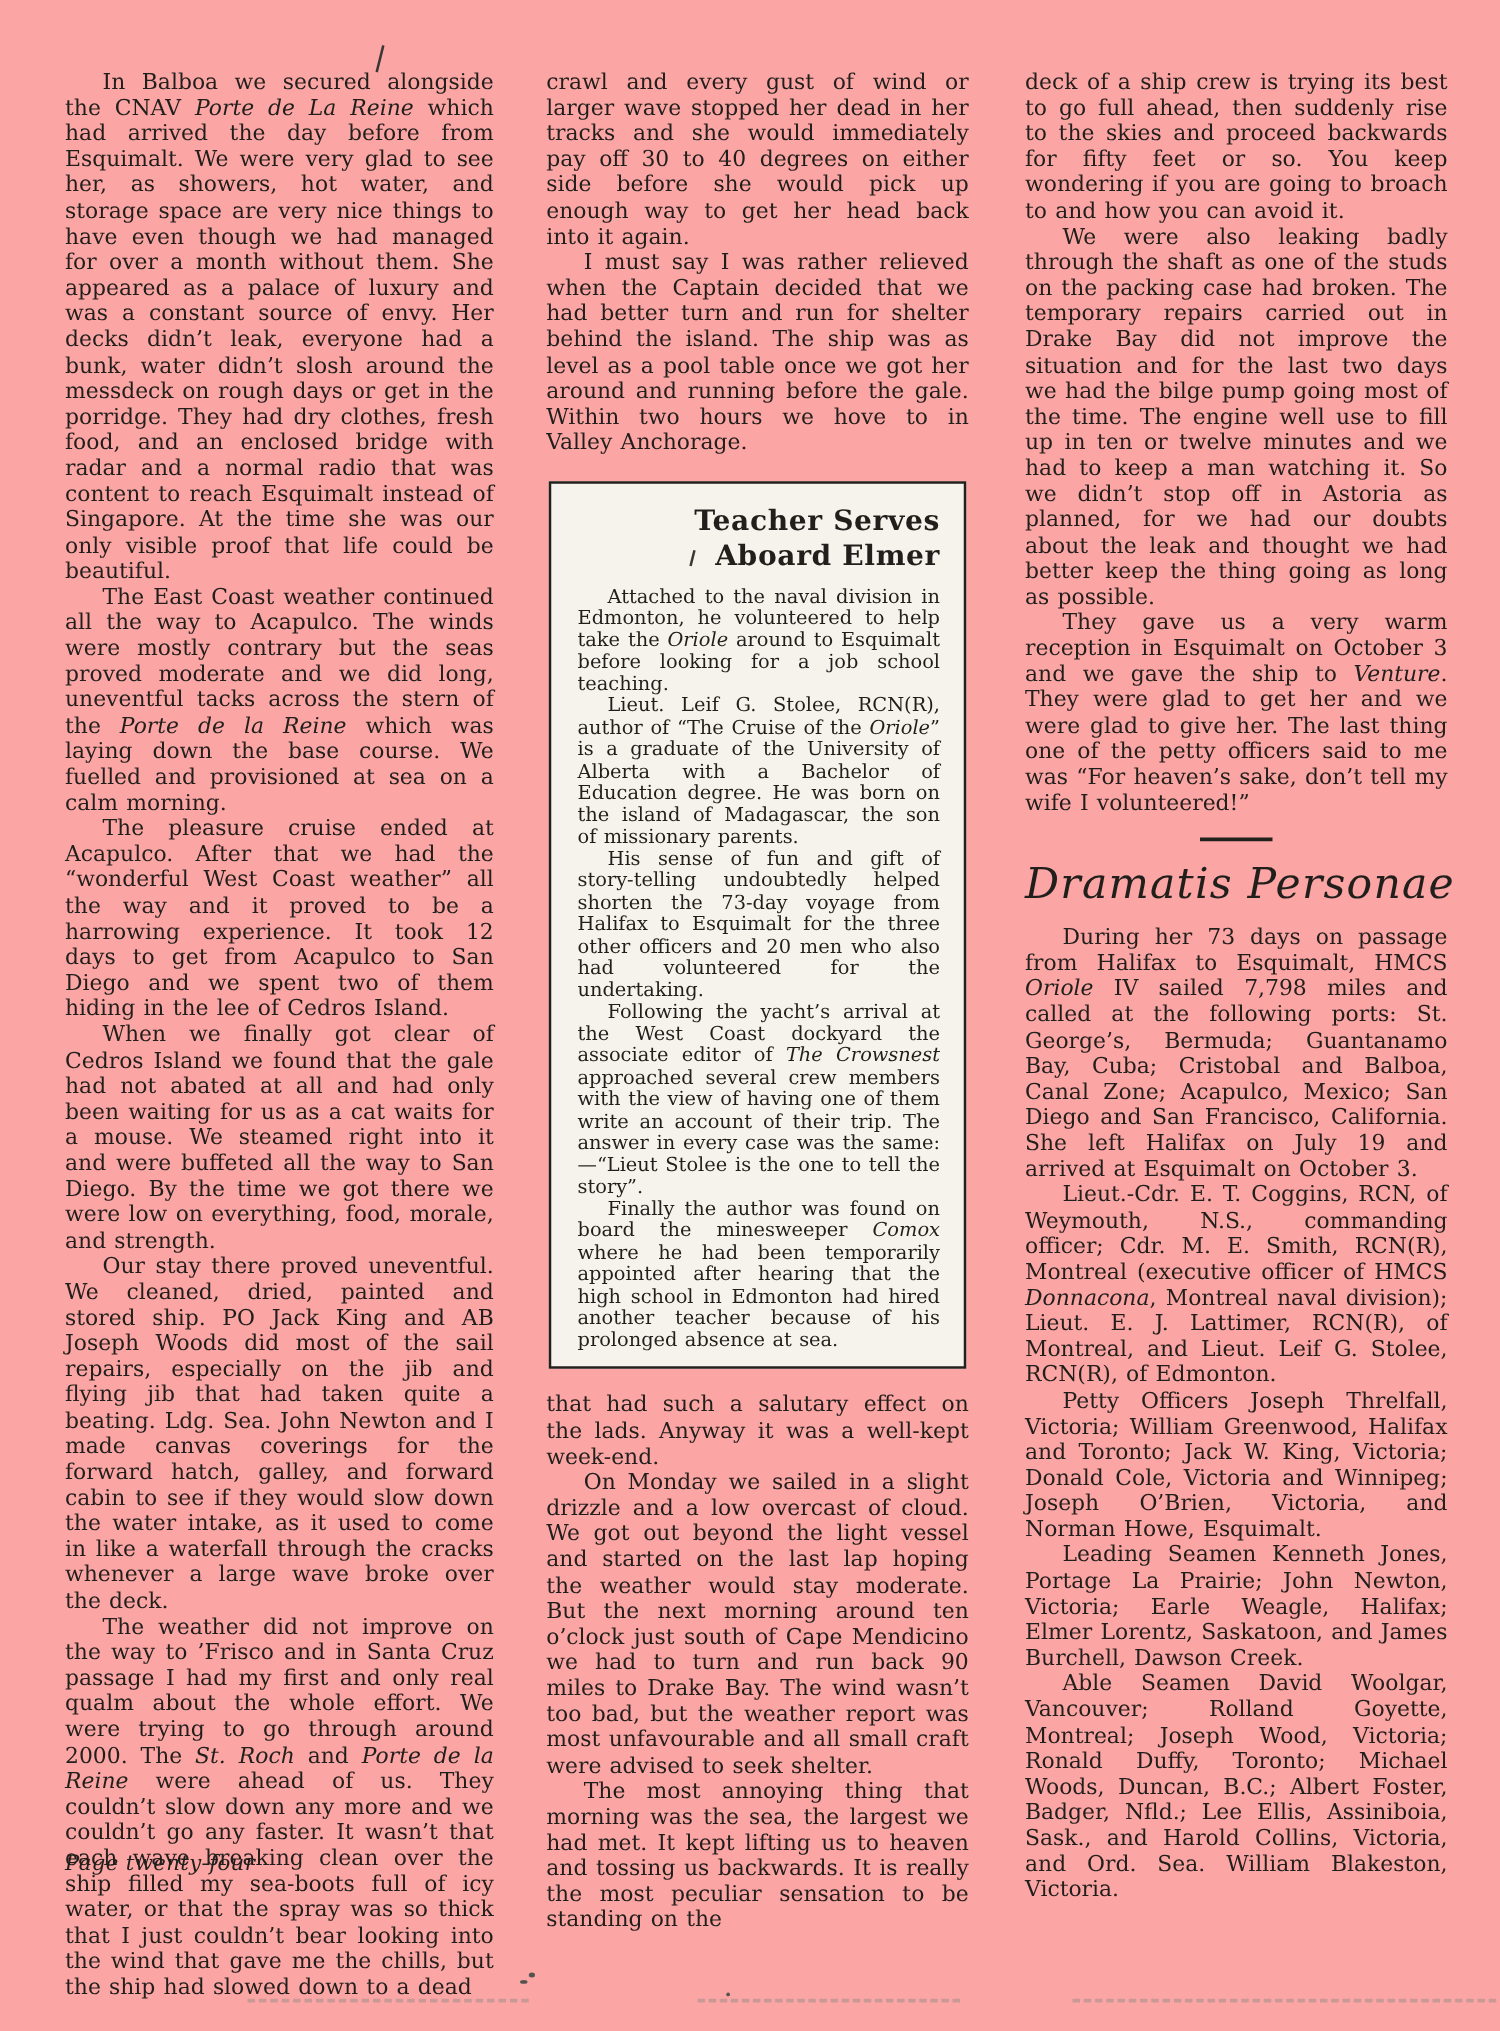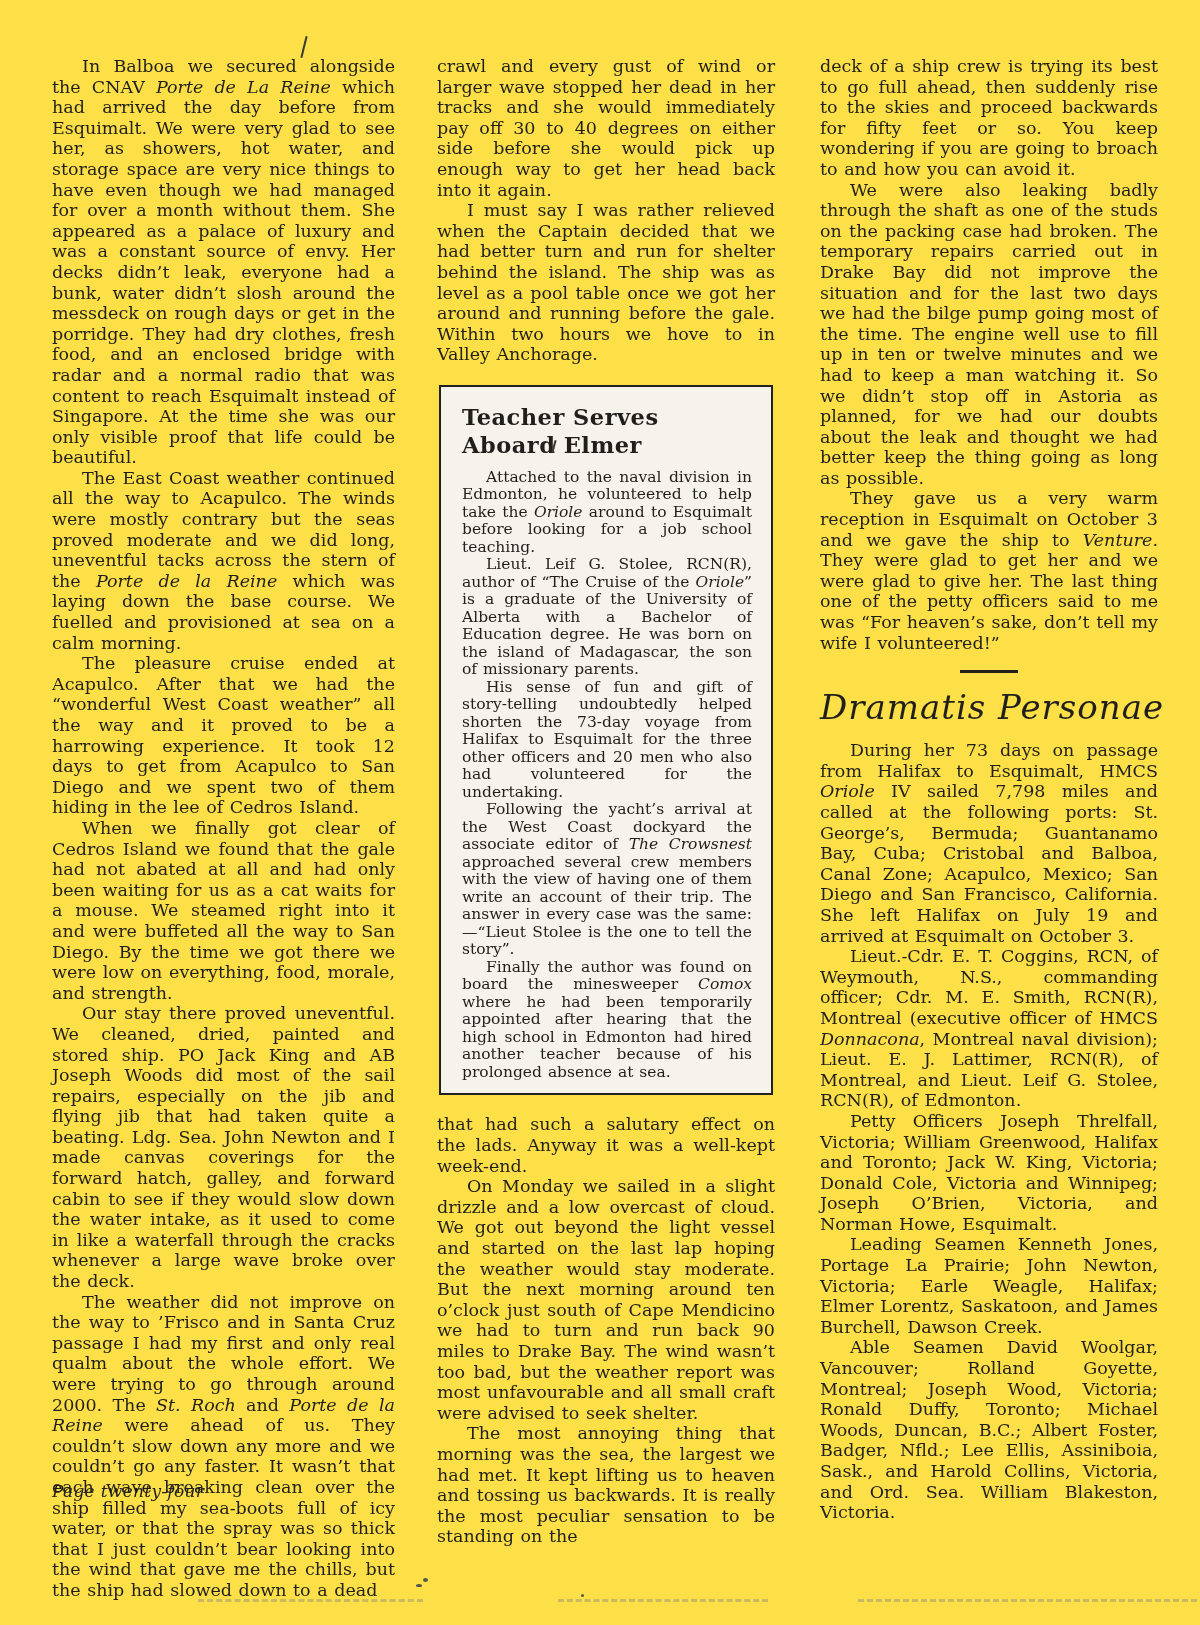--- a/index.html
+++ b/index.html
@@ -1,20 +1,20 @@
 <!DOCTYPE html>
 <html><head>
 <meta charset="utf-8">
 <style>
   html,body{margin:0;padding:0;background:#d8d5cd;}
   .page{
     position:relative;
     width:1200px;height:1625px;
     margin:0 auto;
-    background:#fde047;
+    background:#fca5a5;
     color:#211f1b;
     font-family:"DejaVu Serif","Liberation Serif",serif;
     overflow:hidden;
   }
   .columns{
     position:absolute;
     left:52px;top:56px;
     width:1106px;
     display:flex;
   }
@@ -32,21 +32,21 @@
   p.para.cont{text-indent:0;}
   
   .box{
     border:2.5px solid #23211d;
     margin:20px 2px 19px 2px;
     padding:12px 19px 12px 21px;
     background:#f5f3ec;
   }
   .box-title{
     margin:4px 0 10px 0;
-    text-align:left;
+    text-align:right;
     font-size:22.5px;
     line-height:28px;
     font-weight:bold;
     letter-spacing:0.5px;
   }
   .box .para{
     font-size:15.5px;
     line-height:17.5px;
     text-indent:24px;
   }

